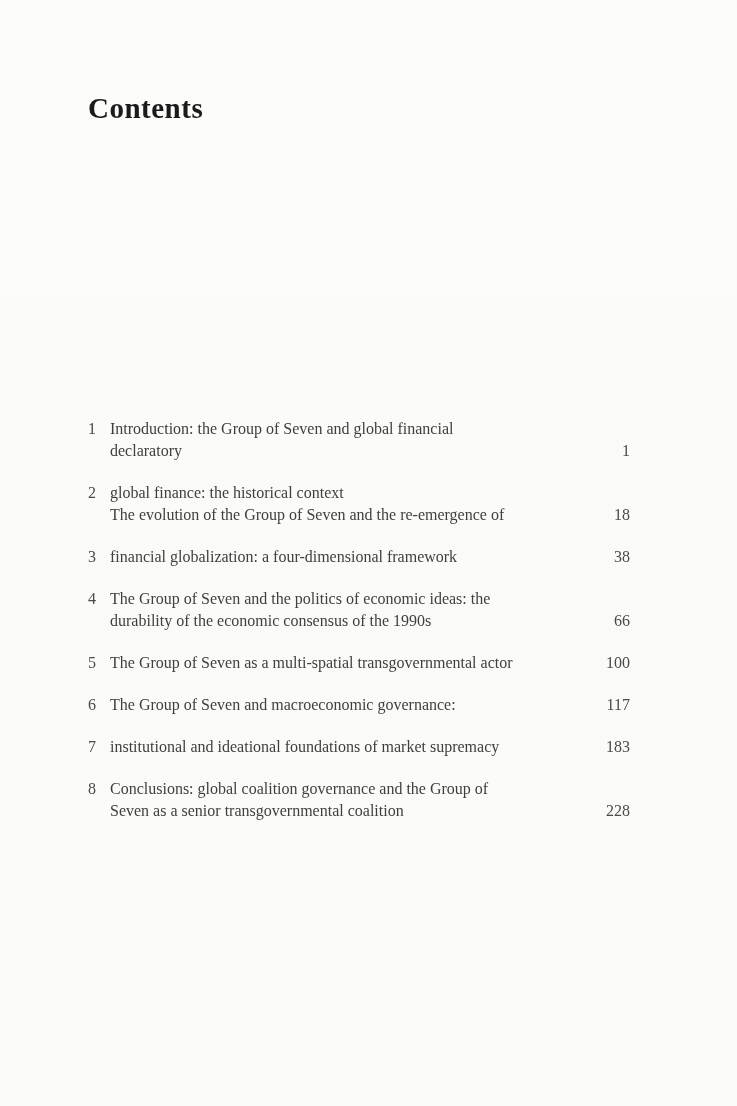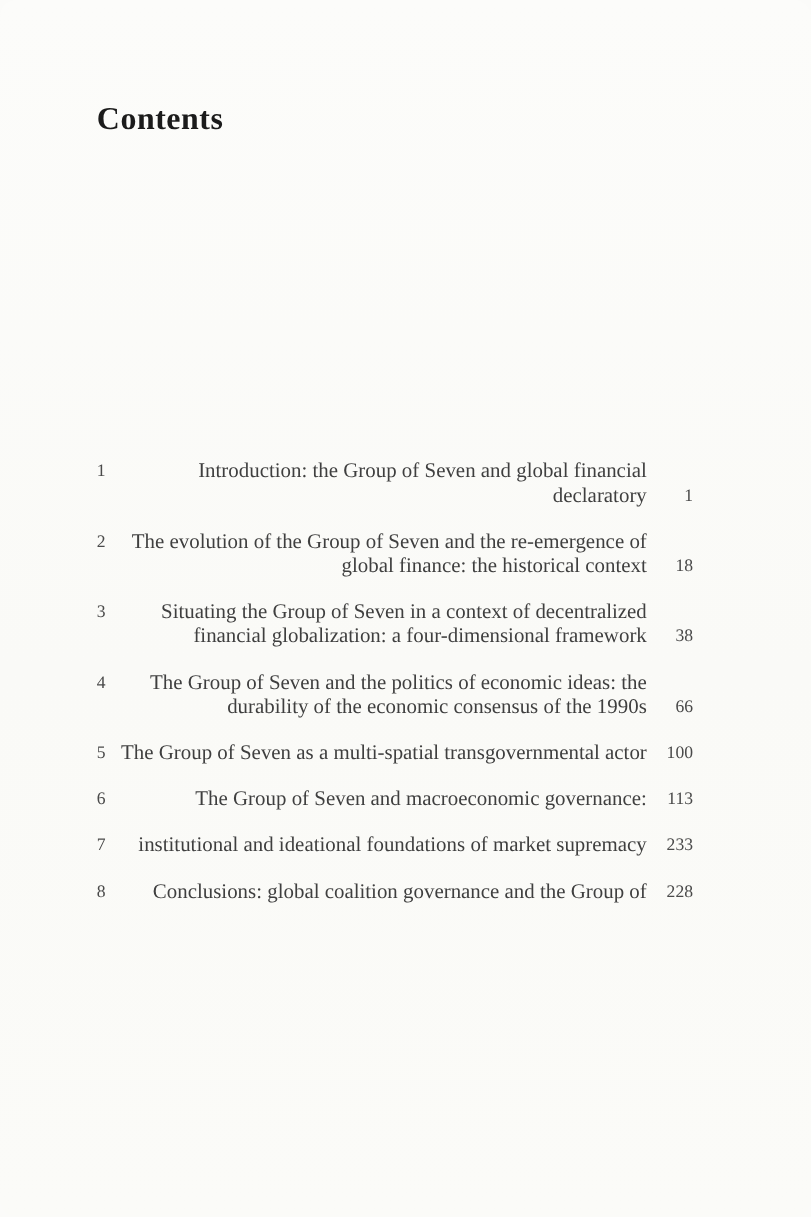--- a/index.html
+++ b/index.html
@@ -41,23 +41,22 @@
     grid-template-columns: 22px 478px 1fr;
     margin-bottom: 20px;
   }
   .chapter-number {
     color: #4a4a4a;
     font-size: 16px;
     line-height: 22px;
   }
   .chapter-title {
     color: #3f3f3f;
-    font-size: 19px;
+    font-size: 16px;
     line-height: 22px;
-    text-align: right;
   }
   .chapter-title .line {
     white-space: nowrap;
   }
   .page-number {
     color: #4a4a4a;
     font-size: 16px;
     line-height: 22px;
     text-align: right;
     align-self: end;
@@ -74,30 +73,29 @@
     <div class="chapter-title">
       <div class="line">Introduction: the Group of Seven and global financial</div>
       <div class="line">declaratory</div>
     </div>
     <span class="page-number">1</span>
   </div>
 
   <div class="toc-entry">
     <span class="chapter-number">2</span>
     <div class="chapter-title">
+      <div class="line">global finance: the historical context</div>
       <div class="line">The evolution of the Group of Seven and the re-emergence of</div>
-      <div class="line">global finance: the historical context</div>
     </div>
     <span class="page-number">18</span>
   </div>
 
   <div class="toc-entry">
     <span class="chapter-number">3</span>
     <div class="chapter-title">
-      <div class="line">Situating the Group of Seven in a context of decentralized</div>
       <div class="line">financial globalization: a four-dimensional framework</div>
     </div>
     <span class="page-number">38</span>
   </div>
 
   <div class="toc-entry">
     <span class="chapter-number">4</span>
     <div class="chapter-title">
       <div class="line">The Group of Seven and the politics of economic ideas: the</div>
       <div class="line">durability of the economic consensus of the 1990s</div>
@@ -111,32 +109,33 @@
       <div class="line">The Group of Seven as a multi-spatial transgovernmental actor</div>
     </div>
     <span class="page-number">100</span>
   </div>
 
   <div class="toc-entry">
     <span class="chapter-number">6</span>
     <div class="chapter-title">
       <div class="line">The Group of Seven and macroeconomic governance:</div>
     </div>
-    <span class="page-number">113</span>
+    <span class="page-number">117</span>
   </div>
 
   <div class="toc-entry">
     <span class="chapter-number">7</span>
     <div class="chapter-title">
       <div class="line">institutional and ideational foundations of market supremacy</div>
     </div>
-    <span class="page-number">233</span>
+    <span class="page-number">183</span>
   </div>
 
   <div class="toc-entry">
     <span class="chapter-number">8</span>
     <div class="chapter-title">
       <div class="line">Conclusions: global coalition governance and the Group of</div>
+      <div class="line">Seven as a senior transgovernmental coalition</div>
     </div>
     <span class="page-number">228</span>
   </div>
 </div>
 </div>
 
 </body></html>

